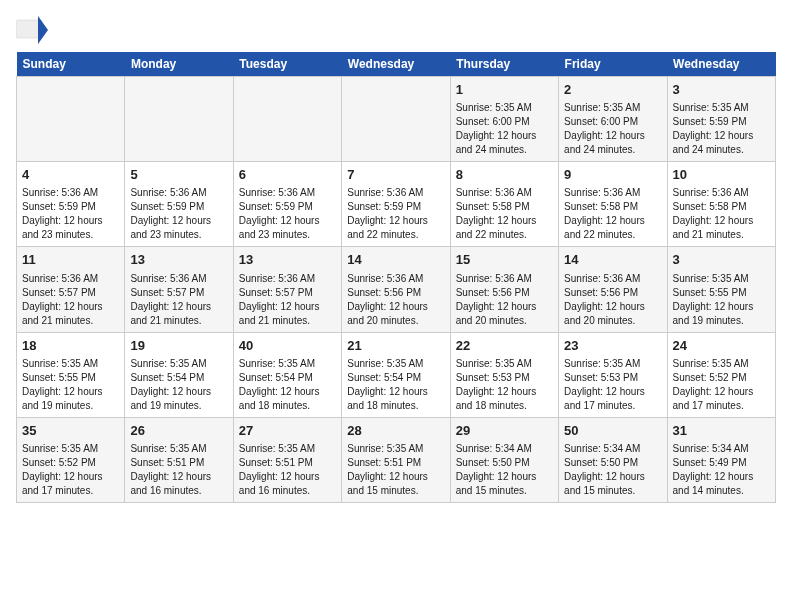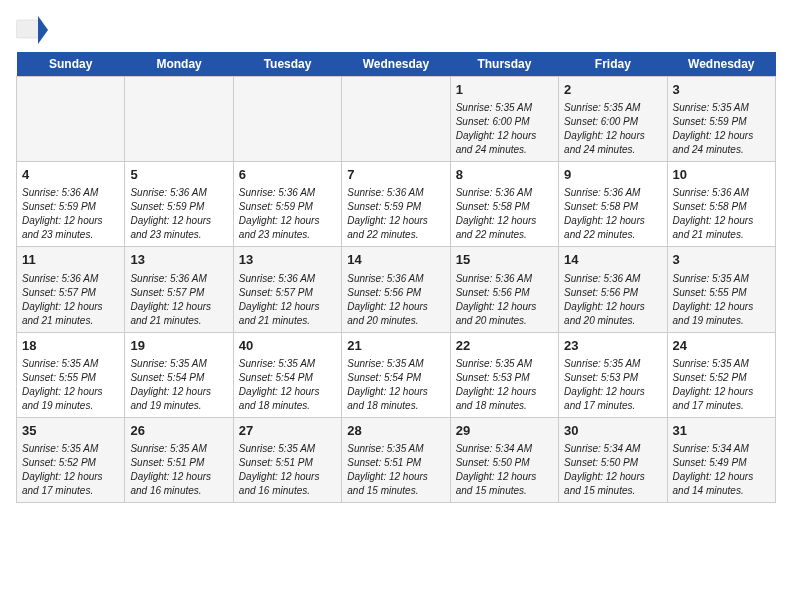--- a/index.html
+++ b/index.html
@@ -39,21 +39,21 @@
       color: #333;
     }
     table {
       width: 100%;
       border-collapse: collapse;
       font-size: 11px;
     }
     thead th {
       background-color: #2255aa;
       color: #fff;
-      text-align: center;
+      text-align: left;
       padding: 5px 6px;
       font-size: 12px;
       font-weight: bold;
     }
     tbody tr td {
       border: 1px solid #ccc;
       vertical-align: top;
       padding: 4px 5px;
       width: calc(100% / 7);
       min-height: 80px;
@@ -68,21 +68,20 @@
     }
     .day-num {
       font-size: 13px;
       font-weight: bold;
       display: block;
       margin-bottom: 2px;
     }
     .day-info {
       font-size: 10px;
       color: #222;
-      font-style: italic;
     }
   </style>
 </head>
 <body>
 
 <div class="header">
   <div class="logo">
     <div class="logo-row">
       <svg width="32" height="28" viewBox="0 0 32 28">
         <rect x="0" y="4" width="26" height="18" rx="2" fill="#eee" stroke="#ccc" stroke-width="0.5"></rect>
@@ -324,21 +323,21 @@
 and 15 minutes.</div>
         </td>
         <td>
           <span class="day-num">29</span>
           <div class="day-info" style="white-space: pre-line;">Sunrise: 5:34 AM
 Sunset: 5:50 PM
 Daylight: 12 hours
 and 15 minutes.</div>
         </td>
         <td>
-          <span class="day-num">30</span>
+          <span class="day-num">50</span>
           <div class="day-info" style="white-space: pre-line;">Sunrise: 5:34 AM
 Sunset: 5:50 PM
 Daylight: 12 hours
 and 15 minutes.</div>
         </td>
         <td>
           <span class="day-num">31</span>
           <div class="day-info" style="white-space: pre-line;">Sunrise: 5:34 AM
 Sunset: 5:49 PM
 Daylight: 12 hours

